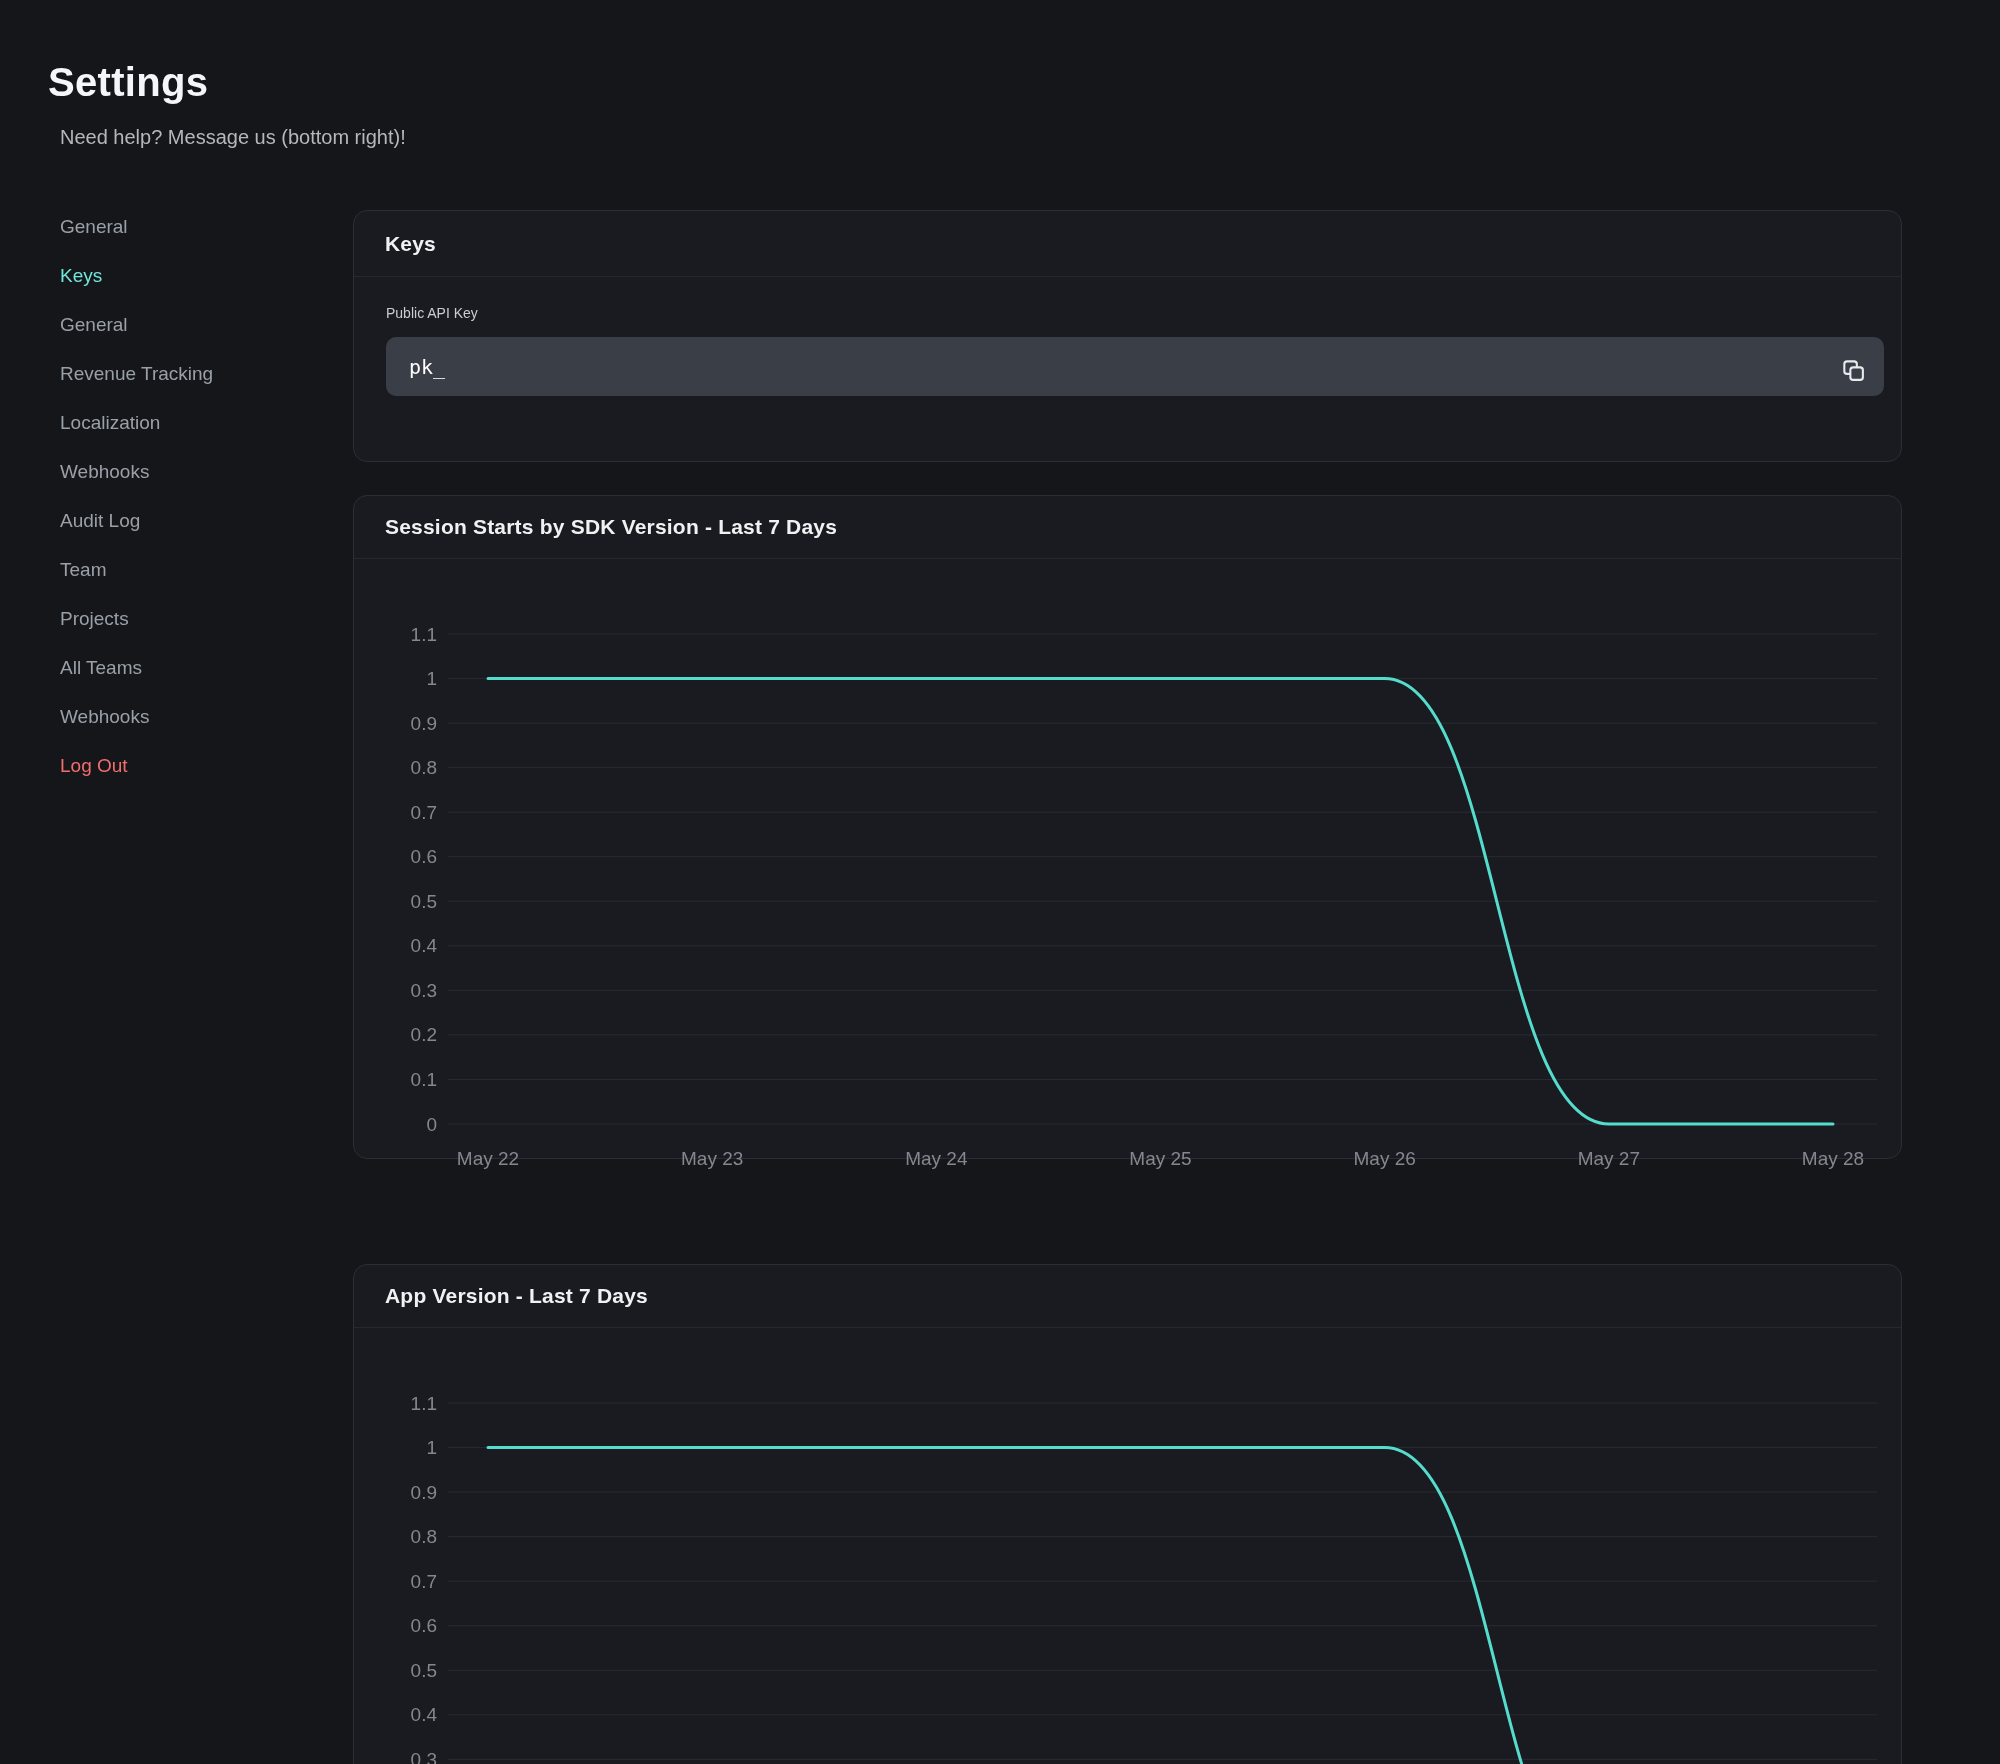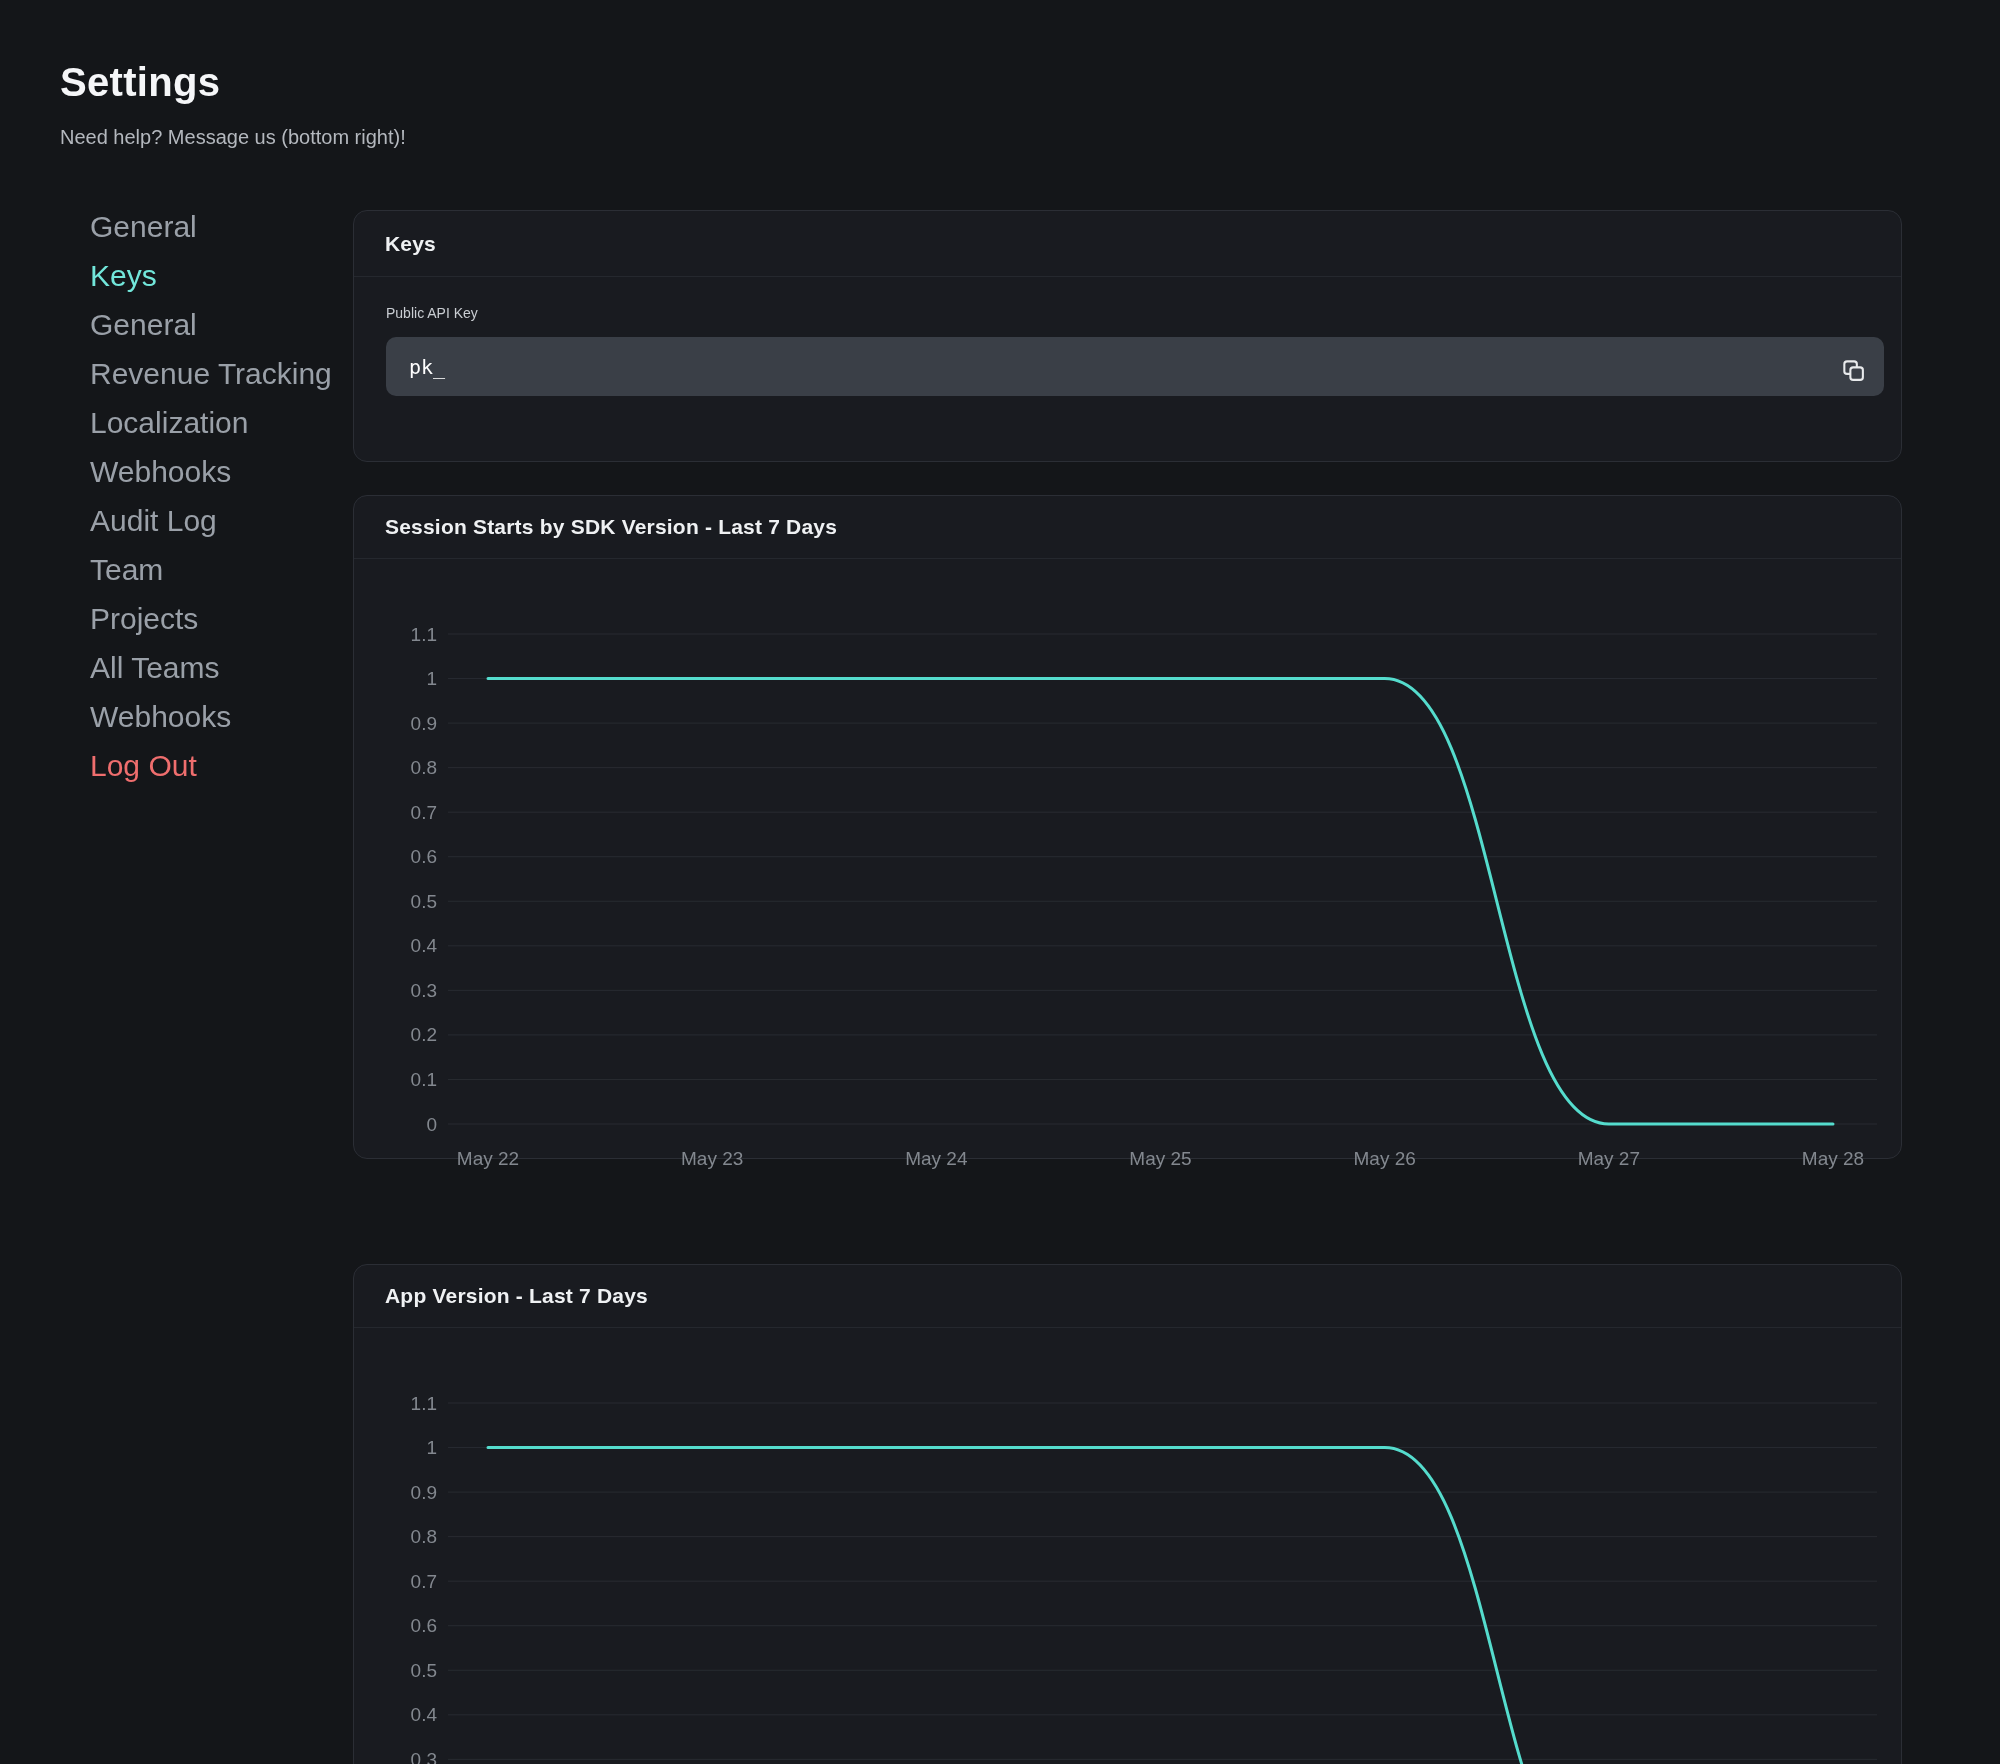--- a/index.html
+++ b/index.html
@@ -7,35 +7,34 @@
   body {
     position:relative;
     overflow:hidden;
     background:#141619;
     color:#ffffff;
     font-family:"Liberation Sans", sans-serif;
   }
 
   
   .page-title {
-    position:absolute; left:60px; top:60px;
+    position:absolute; left:48px; top:60px;
     font-size:40px; font-weight:600; color:#f5f6f8; letter-spacing:.3px;
   }
   .page-subtitle {
     position:absolute; left:60px; top:126px;
     font-size:20px; color:#b4b8be;
   }
   .sidebar {
     position:absolute; left:60px; top:213px;
     display:flex; flex-direction:column; gap:22px;
   }
   .side-item {
-    font-size:30px; line-height:27px; color:#9aa0a8; cursor:pointer;
+    font-size:19px; line-height:27px; color:#9aa0a8; cursor:pointer;
     white-space:nowrap;
-    margin-left:30px;
   }
   .side-item.active { color:#72e6da; }
   .side-item.danger { color:#ef6e6e; }
 
   
   .card {
     position:absolute; left:353px; width:1549px;
     background:#191b20;
     border:1px solid #2b2e35;
     border-radius:14px;

